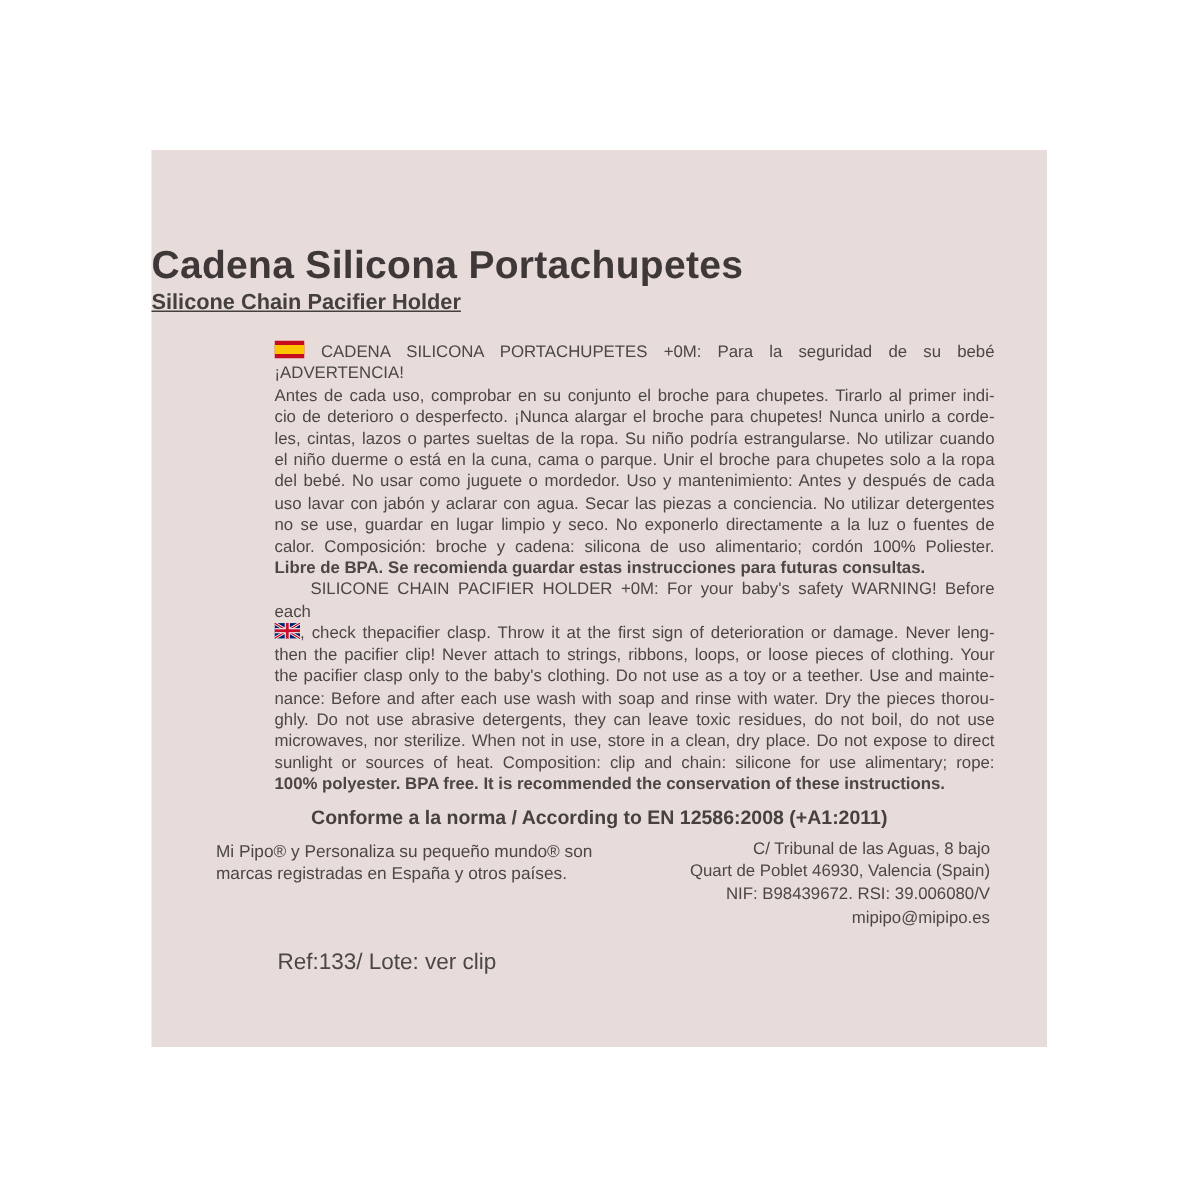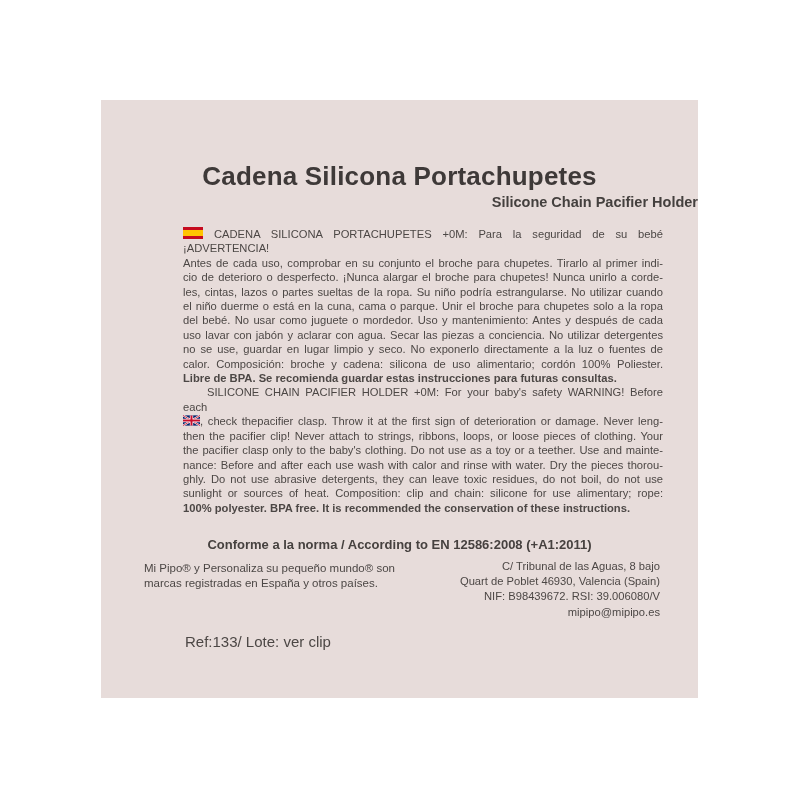--- a/index.html
+++ b/index.html
@@ -7,27 +7,27 @@
   .page {
     position:relative; width:800px; height:800px; background:#ffffff;
     font-family:"Liberation Sans", sans-serif; overflow:hidden;
   }
   .panel {
     position:absolute; left:101px; top:100px; width:597px; height:598px;
     background:#e7dcda;
   }
   .title {
     position:absolute; top:61px; left:0; width:100%;
-    text-align:center; font-size:26px; font-weight:bold;
+    text-align:left; font-size:26px; font-weight:bold;
     color:#3e3938; letter-spacing:0.2px;
     font-family:"Liberation Sans", sans-serif;
   }
   .subtitle {
     position:absolute; top:94px; left:0; width:100%;
-    text-align:right; font-size:14.5px; font-weight:bold; color:#44403e;
+    text-align:left; font-size:14.5px; font-weight:bold; color:#44403e;text-decoration:underline;
   }
   .bodytext {
     position:absolute; left:38px; top:127px; width:524px;
     color:#4c4745; font-size:11.2px; line-height:14.4px;
   }
   .jline { text-align:justify; text-align-last:justify;padding-left:44px; }
   .lastline { text-align-last:left;font-weight:bold; }
   .indent { text-indent:24px; }
   .flag { display:inline-block; vertical-align:-1px; line-height:0; }
   .flag-es { margin-right:11px; }
@@ -80,22 +80,23 @@
       <div class="jline"><span class="flag flag-uk"><svg viewBox="0 0 60 36" width="17" height="11" aria-hidden="true">
               <rect width="60" height="36" fill="#012169"></rect>
               <path d="M0,0 L60,36 M60,0 L0,36" stroke="#ffffff" stroke-width="7"></path>
               <path d="M0,0 L60,36 M60,0 L0,36" stroke="#c8102e" stroke-width="3"></path>
               <path d="M30,0 V36 M0,18 H60" stroke="#ffffff" stroke-width="12"></path>
               <path d="M30,0 V36 M0,18 H60" stroke="#c8102e" stroke-width="7"></path>
             </svg></span><span>, check thepacifier clasp. Throw it at the first sign of deterioration or damage. Never leng-</span></div>
       <div>
           <div class="jline">then the pacifier clip! Never attach to strings, ribbons, loops, or loose pieces of clothing. Your</div>
           <div class="jline">the pacifier clasp only to the baby's clothing. Do not use as a toy or a teether. Use and mainte-</div>
-          <div class="jline">nance: Before and after each use wash with calor and rinse with water. Dry the pieces thorou-</div>
+          <div class="jline">nance: Before and after each use wash with soap and rinse with water. Dry the pieces thorou-</div>
           <div class="jline">ghly. Do not use abrasive detergents, they can leave toxic residues, do not boil, do not use</div>
+          <div class="jline">microwaves, nor sterilize. When not in use, store in a clean, dry place. Do not expose to direct</div>
           <div class="jline">sunlight or sources of heat. Composition: clip and chain: silicone for use alimentary; rope:</div>
         </div>
       <div class="jline lastline">100% polyester. BPA free. It is recommended the conservation of these instructions.</div>
     </div>
 
     <div class="norm">Conforme a la norma / According to EN 12586:2008 (+A1:2011)</div>
 
     <div class="trademark">
         <div class="tmline">Mi Pipo® y Personaliza su pequeño mundo® son</div>
         <div class="tmline">marcas registradas en España y otros países.</div>

